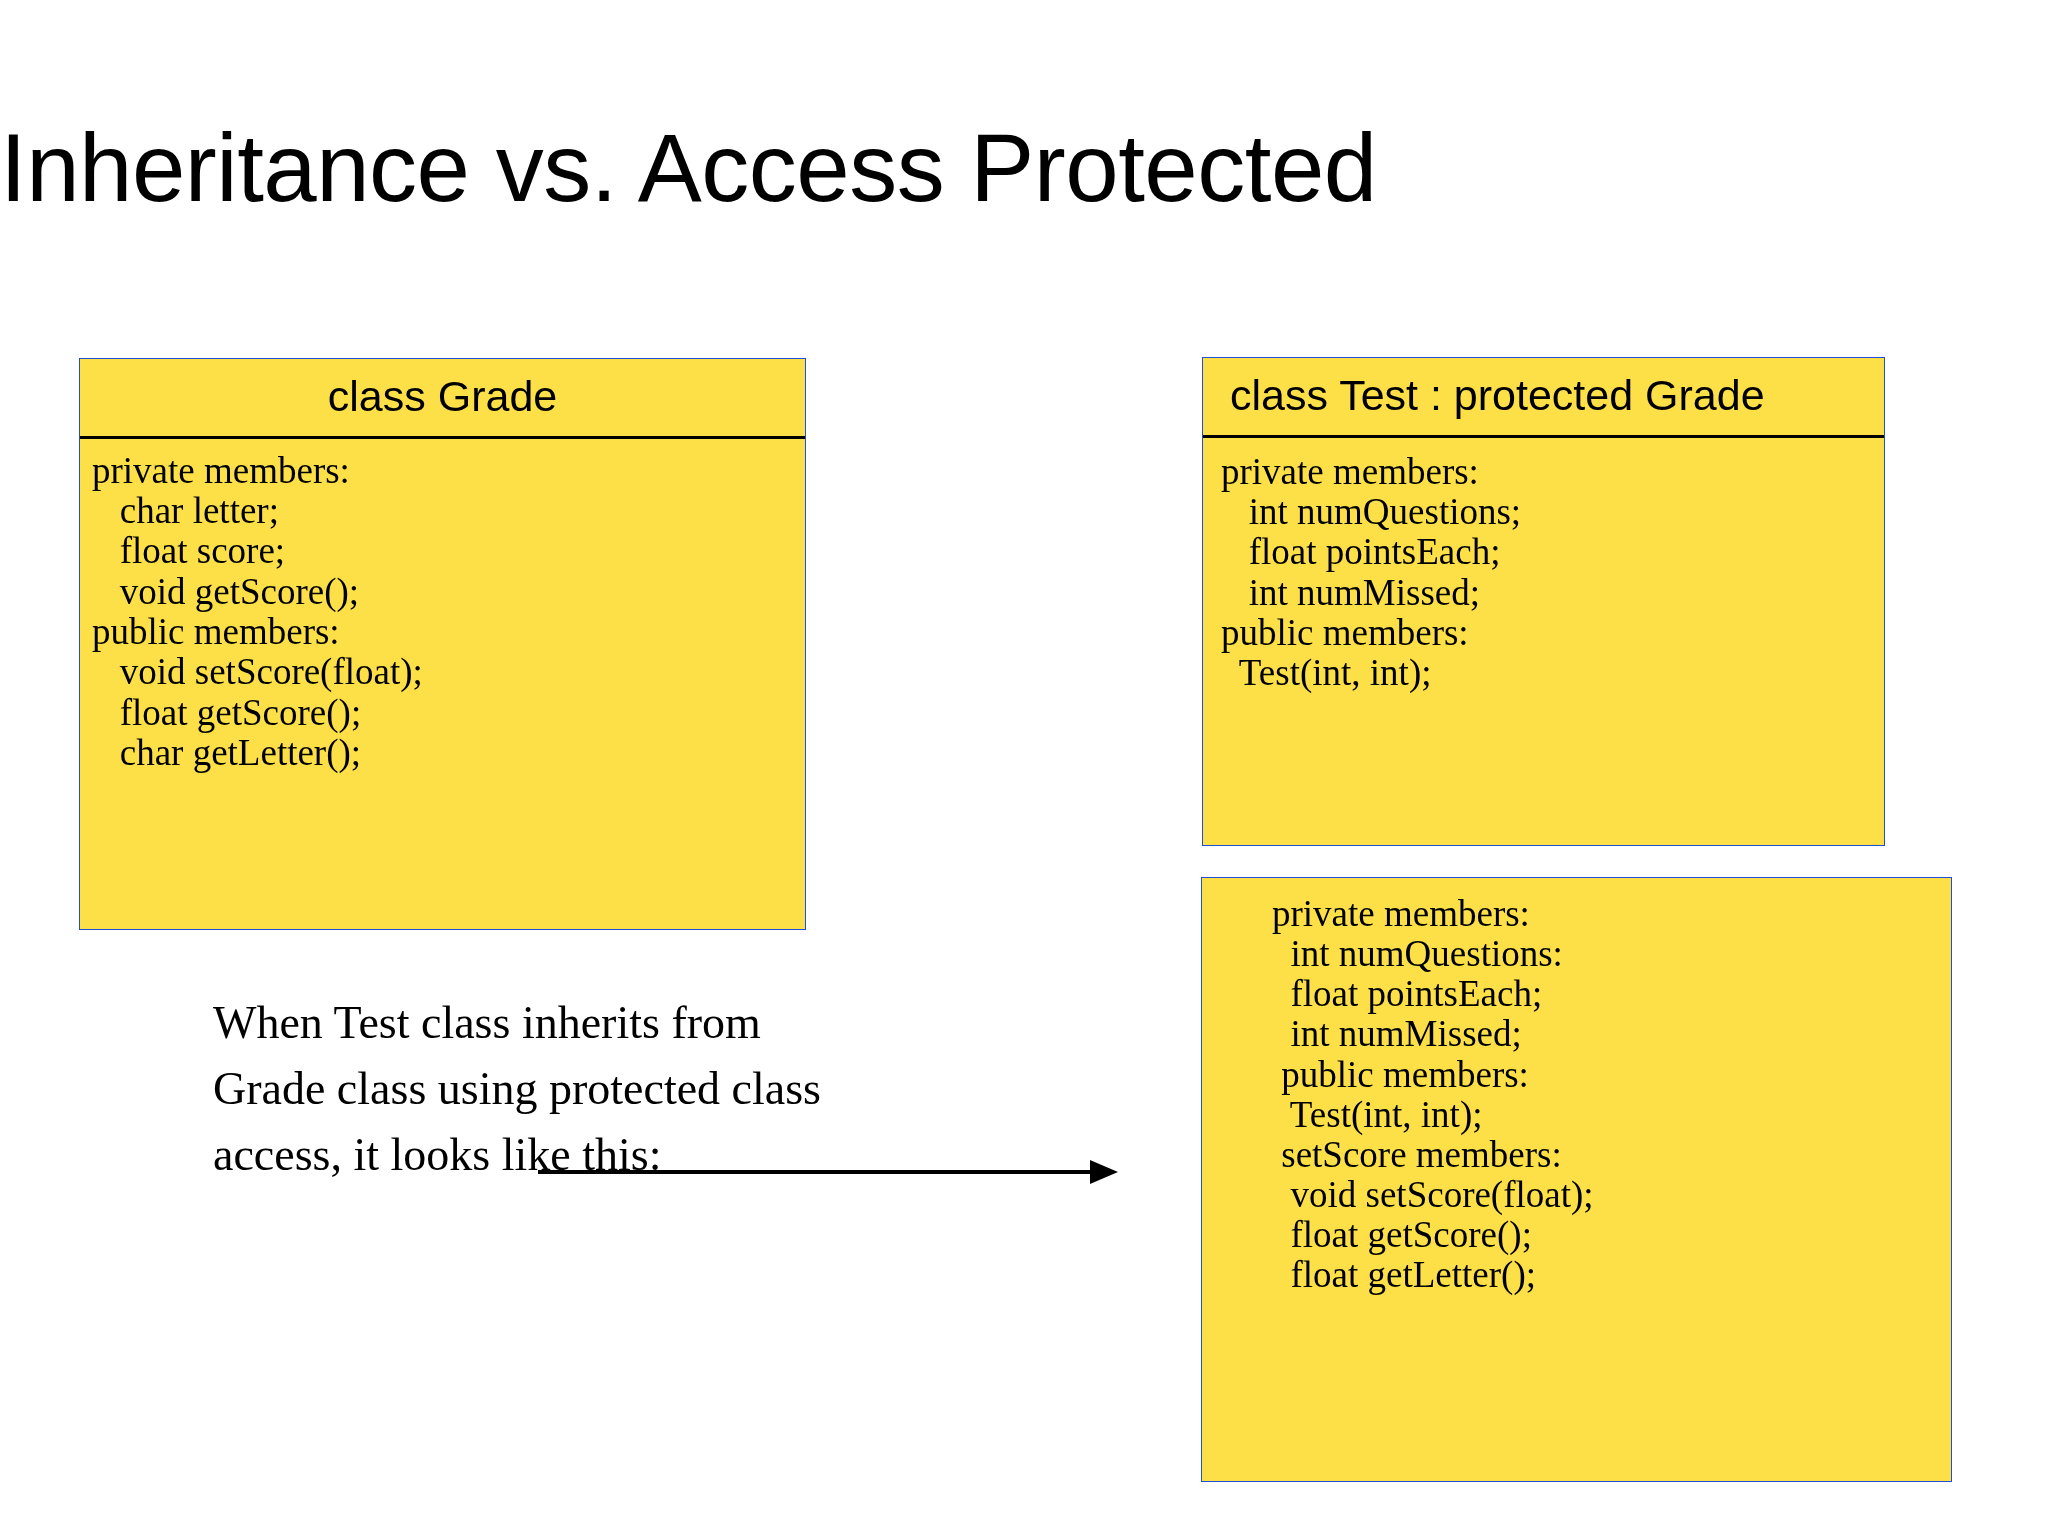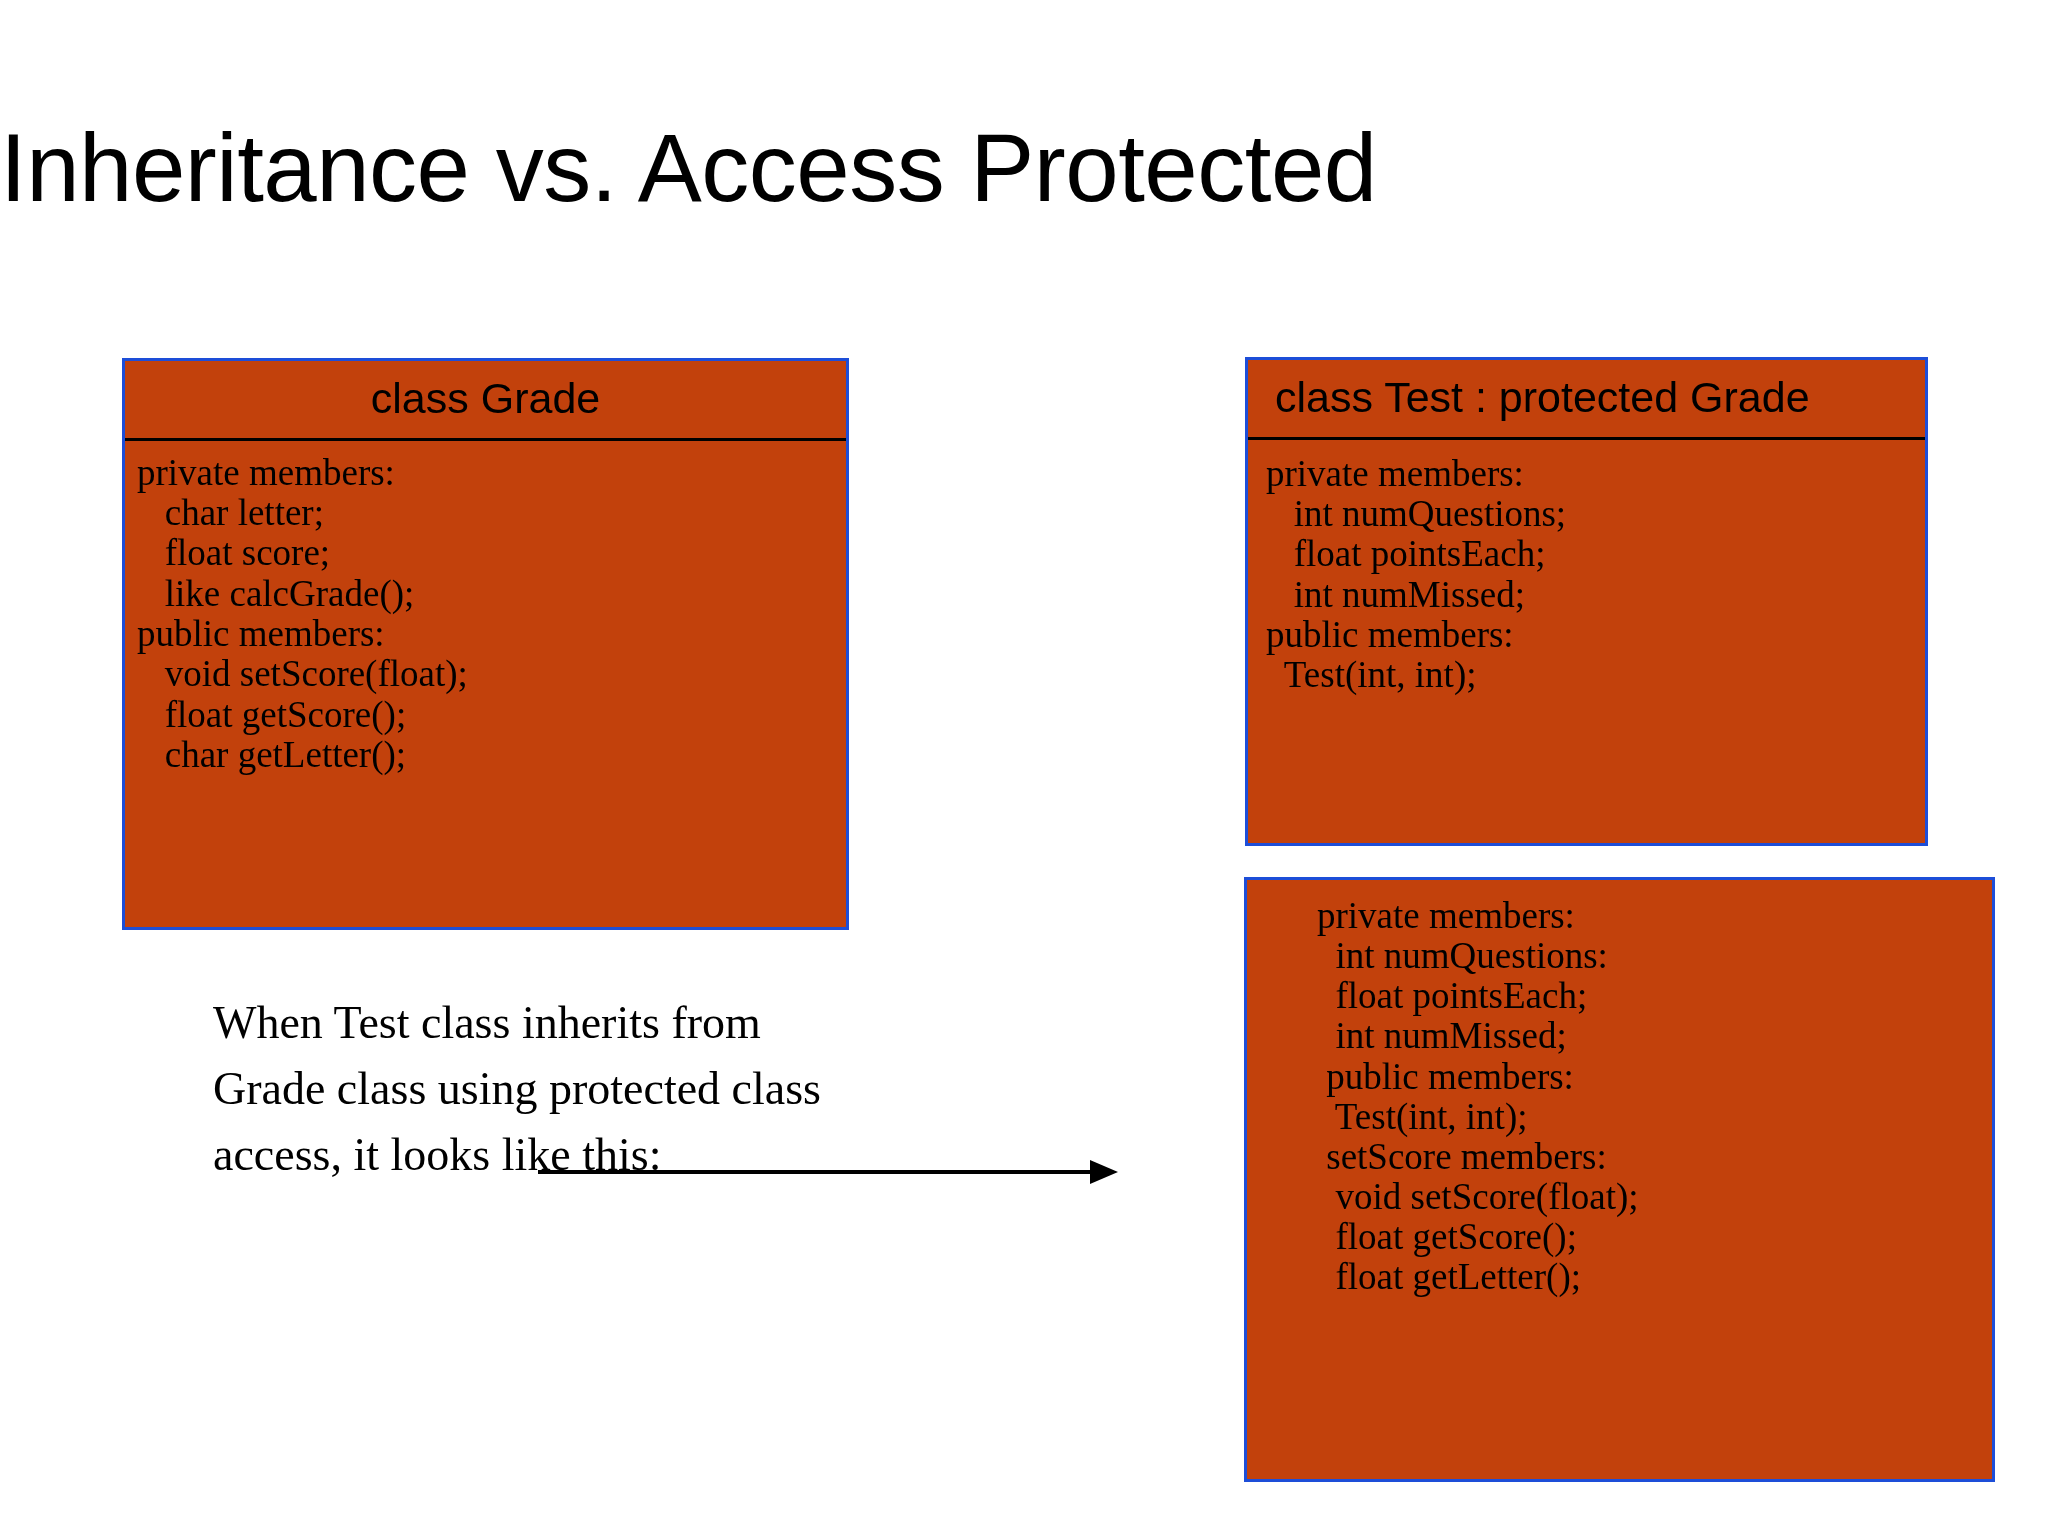--- a/index.html
+++ b/index.html
@@ -27,24 +27,23 @@
     font-size: 96px;
     line-height: 1.05;
     letter-spacing: -0.5px;
     color: #000000;
     white-space: nowrap;
   }
 
   
   .class-box {
     position: absolute;
-    border: 3px solid #1d4ed8;
-    background: #c2410c;
+    border: 1px solid #1d4ed8;
+    background: #fde047;
     box-sizing: border-box;
-    margin-left: 43px;
   }
   .class-box-header {
     font-family: "Liberation Sans", sans-serif;
     font-size: 43px;
     line-height: 1.32;
     text-align: center;
     padding: 9px 6px 11px 6px;
     white-space: nowrap;
     color: #000000;
   }
@@ -126,21 +125,21 @@
 
 <div id="slide-title">Inheritance vs. Access Protected</div>
 
 <div id="box-grade" class="class-box">
   <div class="class-box-header">class Grade</div>
   <div class="class-box-divider"></div>
   <div class="class-box-body">
     <div class="member-line">private members:</div>
     <div class="member-line">   char letter;</div>
     <div class="member-line">   float score;</div>
-    <div class="member-line">   like calcGrade();</div>
+    <div class="member-line">   void getScore();</div>
     <div class="member-line">public members:</div>
     <div class="member-line">   void setScore(float);</div>
     <div class="member-line">   float getScore();</div>
     <div class="member-line">   char getLetter();</div>
   </div>
 </div>
 
 <div id="box-test" class="class-box">
   <div class="class-box-header">class Test : protected Grade</div>
   <div class="class-box-divider"></div>

